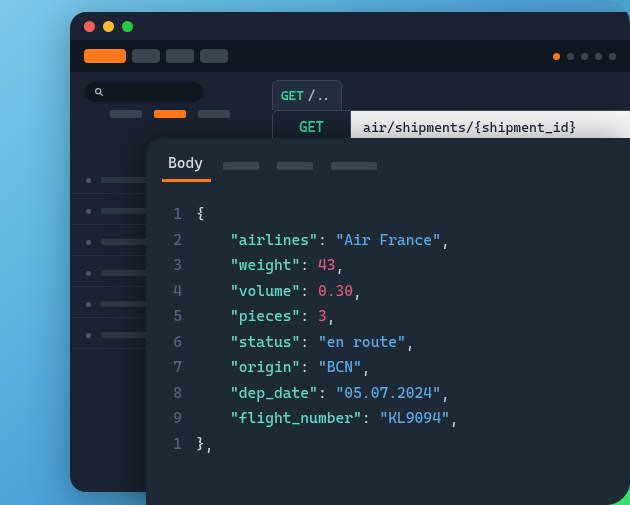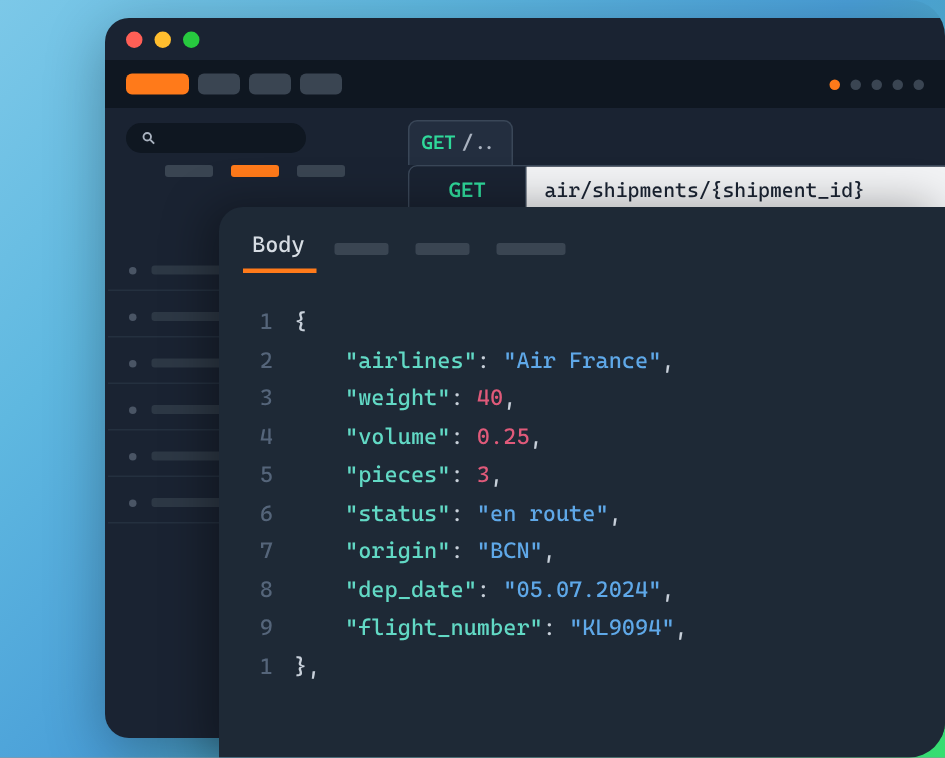--- a/index.html
+++ b/index.html
@@ -270,22 +270,22 @@
         <div>5</div>
         <div>6</div>
         <div>7</div>
         <div>8</div>
         <div>9</div>
         <div>1</div>
       </div>
     <div class="code" id="code">
         <div><span class="brace">{</span></div>
         <div><span class="indent"></span><span class="key">"airlines"</span><span class="colon">: </span><span class="str">"Air France"</span><span class="comma">,</span></div>
-        <div><span class="indent"></span><span class="key">"weight"</span><span class="colon">: </span><span class="num">40</span><span class="comma">,</span></div>
-        <div><span class="indent"></span><span class="key">"volume"</span><span class="colon">: </span><span class="num">0.25</span><span class="comma">,</span></div>
+        <div><span class="indent"></span><span class="key">"weight"</span><span class="colon">: </span><span class="num">43</span><span class="comma">,</span></div>
+        <div><span class="indent"></span><span class="key">"volume"</span><span class="colon">: </span><span class="num">0.30</span><span class="comma">,</span></div>
         <div><span class="indent"></span><span class="key">"pieces"</span><span class="colon">: </span><span class="num">3</span><span class="comma">,</span></div>
         <div><span class="indent"></span><span class="key">"status"</span><span class="colon">: </span><span class="str">"en route"</span><span class="comma">,</span></div>
         <div><span class="indent"></span><span class="key">"origin"</span><span class="colon">: </span><span class="str">"BCN"</span><span class="comma">,</span></div>
         <div><span class="indent"></span><span class="key">"dep_date"</span><span class="colon">: </span><span class="str">"05.07.2024"</span><span class="comma">,</span></div>
         <div><span class="indent"></span><span class="key">"flight_number"</span><span class="colon">: </span><span class="str">"KL9094"</span><span class="comma">,</span></div>
         <div><span class="brace">}</span><span class="comma">,</span></div>
       </div>
   </div>
 </div>
 

